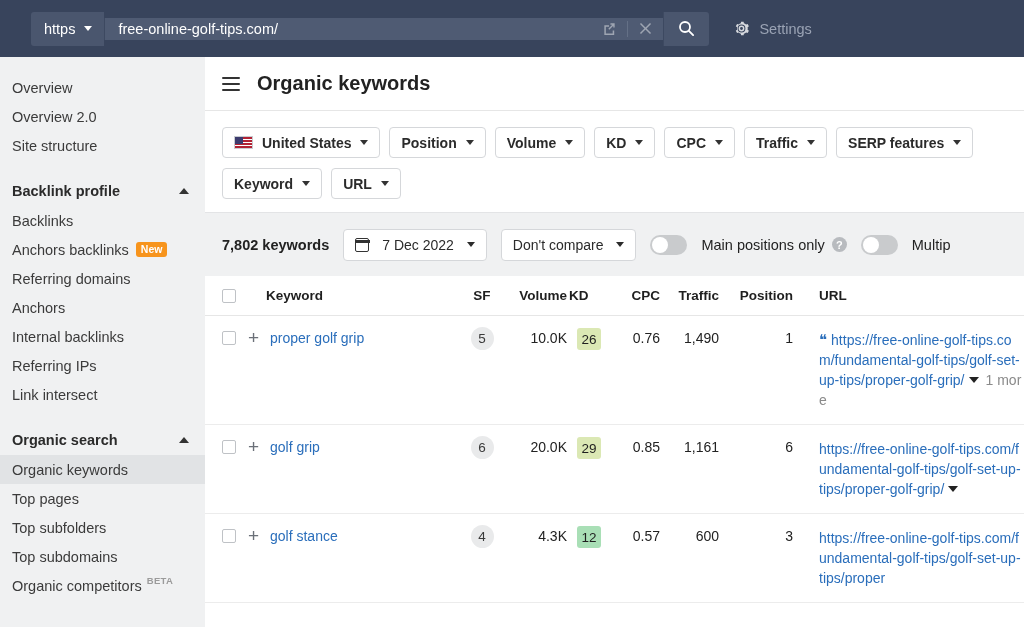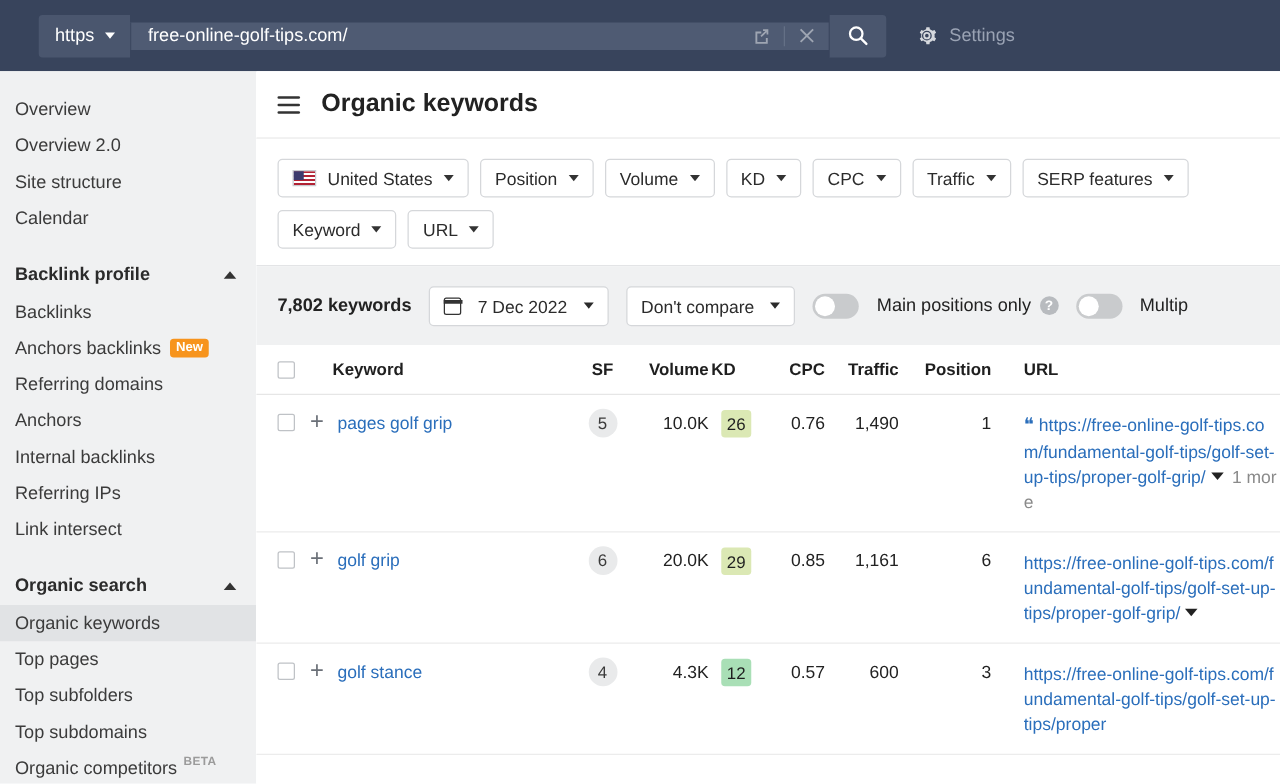--- a/index.html
+++ b/index.html
@@ -144,20 +144,21 @@
   .hamburger i { display: block; height: 2px; background: #333; border-radius: 1px; }
   .page-title {
     font-size: 20px; font-weight: bold; color: #222;
     margin-left: 17px;
   }
 
   .filters {
     padding: 16px 0 13px 17px;
     border-bottom: 1px solid #e3e4e6;
     background: #fff;
+    font-weight: bold;
   }
   .frow { display: flex; gap: 9px; flex-wrap: nowrap; }
   .frow + .frow { margin-top: 10px; }
   .fbtn {
     height: 31px;
     border: 1px solid #d5d7da;
     border-radius: 4px;
     background: #fff;
     display: inline-flex; align-items: center; gap: 9px;
     padding: 0 11px;
@@ -339,23 +340,20 @@
   <div class="sidebar" id="sidebar">
       <div class="nav-item">
         <span>Overview</span>
       </div>
       <div class="nav-item">
         <span>Overview 2.0</span>
       </div>
       <div class="nav-item">
         <span>Site structure</span>
       </div>
-      <div class="nav-item">
-        <span>Calendar</span>
-      </div>
       <div class="nav-group">
         <span>Backlink profile</span>
         <span class="tri-up"></span>
       </div>
       <div class="nav-item">
         <span>Backlinks</span>
       </div>
       <div class="nav-item">
         <span>Anchors backlinks</span>
         <span class="badge-new">New</span>
@@ -486,21 +484,21 @@
         <div class="c-pos">Position</div>
         <div class="c-url">URL</div>
       </div>
       <div id="tbody">
           <div class="trow">
             <div class="c-check">
               <span class="cb"></span>
             </div>
             <div class="c-kw">
               <span class="plus">+</span>
-              <span class="kwlink">pages golf grip</span>
+              <span class="kwlink">proper golf grip</span>
             </div>
             <div class="c-sf"><span class="sf-badge">5</span></div>
             <div class="c-vol">10.0K</div>
             <div class="c-kd"><span class="kd-badge" style="background: rgb(219, 232, 180);">26</span></div>
             <div class="c-cpc">0.76</div>
             <div class="c-tr">1,490</div>
             <div class="c-pos">1</div>
             <div class="c-url">
               <div class="urlcell"><span class="quote">❝</span><span>https://free-online-golf-tips.com/fundamental-golf-tips/golf-set-up-tips/proper-golf-grip/</span><span class="dcaret"></span><span class="more">1 more</span></div>
             </div>

